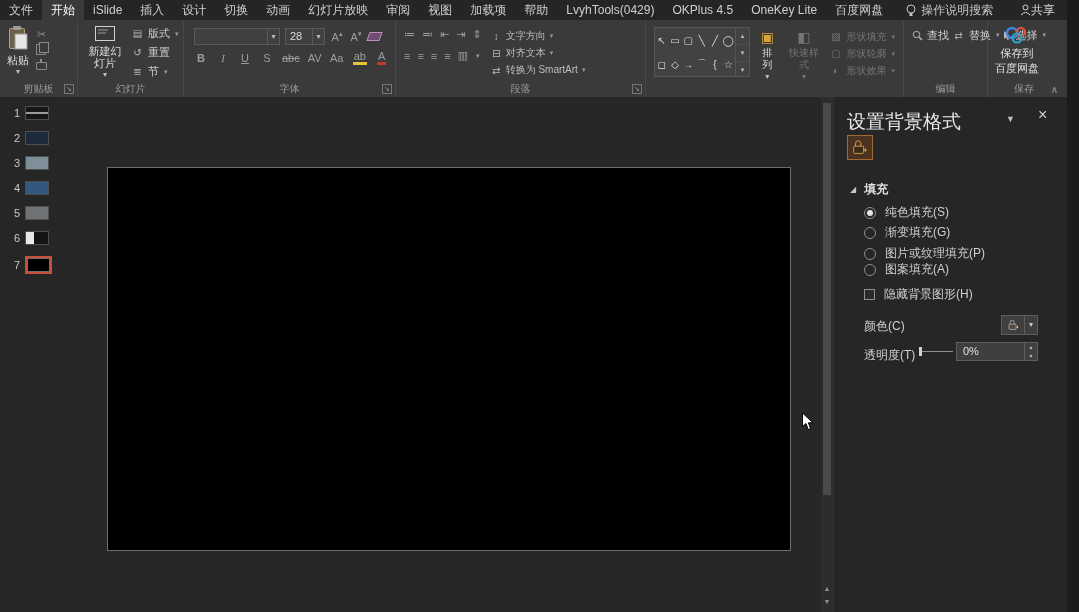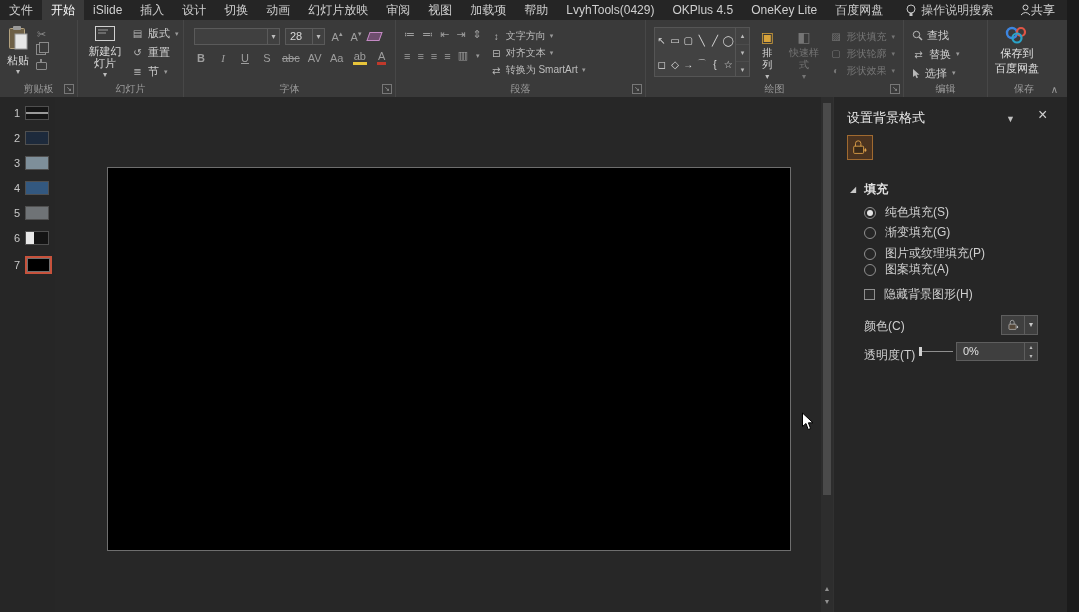--- a/index.html
+++ b/index.html
@@ -60,21 +60,21 @@
 
   .dg{display:flex;gap:6px;padding:4px 4px 0;align-items:flex-start}
   .gallery{width:116px;height:50px;background:#424242;border:1px solid #555;display:flex;box-sizing:border-box}
   .gcells{flex:1;display:grid;grid-template-columns:repeat(6,1fr);grid-template-rows:1fr 1fr;
           align-items:center;justify-items:center;font-size:10px;color:#dcdcdc}
   .gscroll{width:13px;border-left:1px solid #555;display:flex;flex-direction:column}
   .gscroll span{flex:1;text-align:center;font-size:7px;color:#bbb;line-height:16px;border-bottom:1px solid #4c4c4c}
   .gscroll span:last-child{border-bottom:none}
   .dstack{display:flex;flex-direction:column;justify-content:flex-start;gap:2px;padding-top:2px}
   .dstack .srow{font-size:10px;height:15px;color:#7f7f7f}
-  .estack{display:flex;flex-direction:column;justify-content:flex-start;gap:3px;padding:4px 4px 0}
+  .estack{display:flex;flex-direction:row;justify-content:flex-start;gap:3px;padding:4px 4px 0}
   .estack .srow{height:16px;font-size:11px;color:#cfcfcf;gap:4px}
   .savelbl{font-size:11px;color:#e0e0e0;text-align:center;line-height:13px}
   .collapse{position:absolute;right:9px;bottom:2px;color:#9b9b9b;font-size:10px}
 
   
   .main{display:flex;height:515px;position:relative}
   .thumbs{width:55px;background:#262626;padding-top:9px;box-sizing:border-box;flex:none}
   .titem{display:flex;align-items:center;margin-bottom:11px;padding-left:10px;gap:5px}
   .tnum{width:10px;font-size:11px;color:#c8c8c8;text-align:right}
   .tbox{width:24px;height:14px;border:1px solid #4f4f4f;background:#101010;box-sizing:border-box}
@@ -87,21 +87,21 @@
   .titem.selected .tbox{width:27px;height:18px;border:2px solid #c7523c;background:#000;box-shadow:inset 0 0 0 1px #6f6f6f}
 
   .canvas{flex:1;position:relative;background:#272727}
   .slide{position:absolute;left:52px;top:70px;width:684px;height:384px;background:#000;border:1px solid #6e6e6e;box-sizing:border-box}
 
   .vscroll{width:12px;background:#2d2d2d;position:relative;flex:none}
   .vthumb{position:absolute;left:2px;right:2px;top:6px;height:392px;background:#4a4a4a}
   .va{position:absolute;left:0;width:100%;text-align:center;font-size:7px;color:#909090}
 
   .pane{width:234px;background:#262626;position:relative;font-size:12px;color:#cfcfcf;border-left:1px solid #313131;flex:none;box-sizing:border-box}
-  .pane-title{position:absolute;left:13px;top:12px;font-size:13px;color:#e8e8e8}
+  .pane-title{position:absolute;left:13px;top:12px;font-size:19px;color:#e8e8e8}
   .pane-menu{position:absolute;left:172px;top:17px;font-size:9px;color:#c0c0c0}
   .pane-close{position:absolute;left:204px;top:9px;font-size:16px;color:#d0d0d0}
   .fill-tab{position:absolute;left:13px;top:38px;width:26px;height:25px;background:#4a3320;border:1px solid #a06a30;
             display:flex;align-items:center;justify-content:center;box-sizing:border-box}
   .sect{position:absolute;left:16px;top:84px;display:flex;gap:8px;align-items:center;color:#e2e2e2;font-weight:bold}
   .sect .tri{font-size:8px;color:#c8c8c8;font-weight:normal}
   .opt{position:absolute;left:30px;display:flex;align-items:center;gap:9px}
   .radio{width:12px;height:12px;border:1px solid #8f8f8f;border-radius:50%;box-sizing:border-box;background:#262626;position:relative;flex:none}
   .radio.sel::after{content:"";position:absolute;left:2px;top:2px;width:6px;height:6px;border-radius:50%;background:#e6e6e6}
   .cbox{width:11px;height:11px;border:1px solid #8f8f8f;background:#2b2b2b;box-sizing:border-box;flex:none}
@@ -342,24 +342,20 @@
               <span class="dd2 dis">▾</span>
             </div>
             <div class="srow">
               <span class="ic dis">◐</span>
               <span class="dis">形状效果</span>
               <span class="dd2 dis">▾</span>
             </div>
           </div>
         </div>
       </div>
-      <div class="glabel">
-        <span>绘图</span>
-        <span class="launcher">↘</span>
-      </div>
     </div>
 
     <div class="group" style="width:84px">
       <div class="gc">
         <div class="estack">
           <div class="srow">
             <svg width="11" height="11" viewBox="0 0 11 11">
               <circle cx="4.5" cy="4.5" r="3.2" fill="none" stroke="#b8b8b8"></circle>
               <path d="M7 7 L10 10" stroke="#b8b8b8" stroke-width="1.5"></path>
             </svg>

